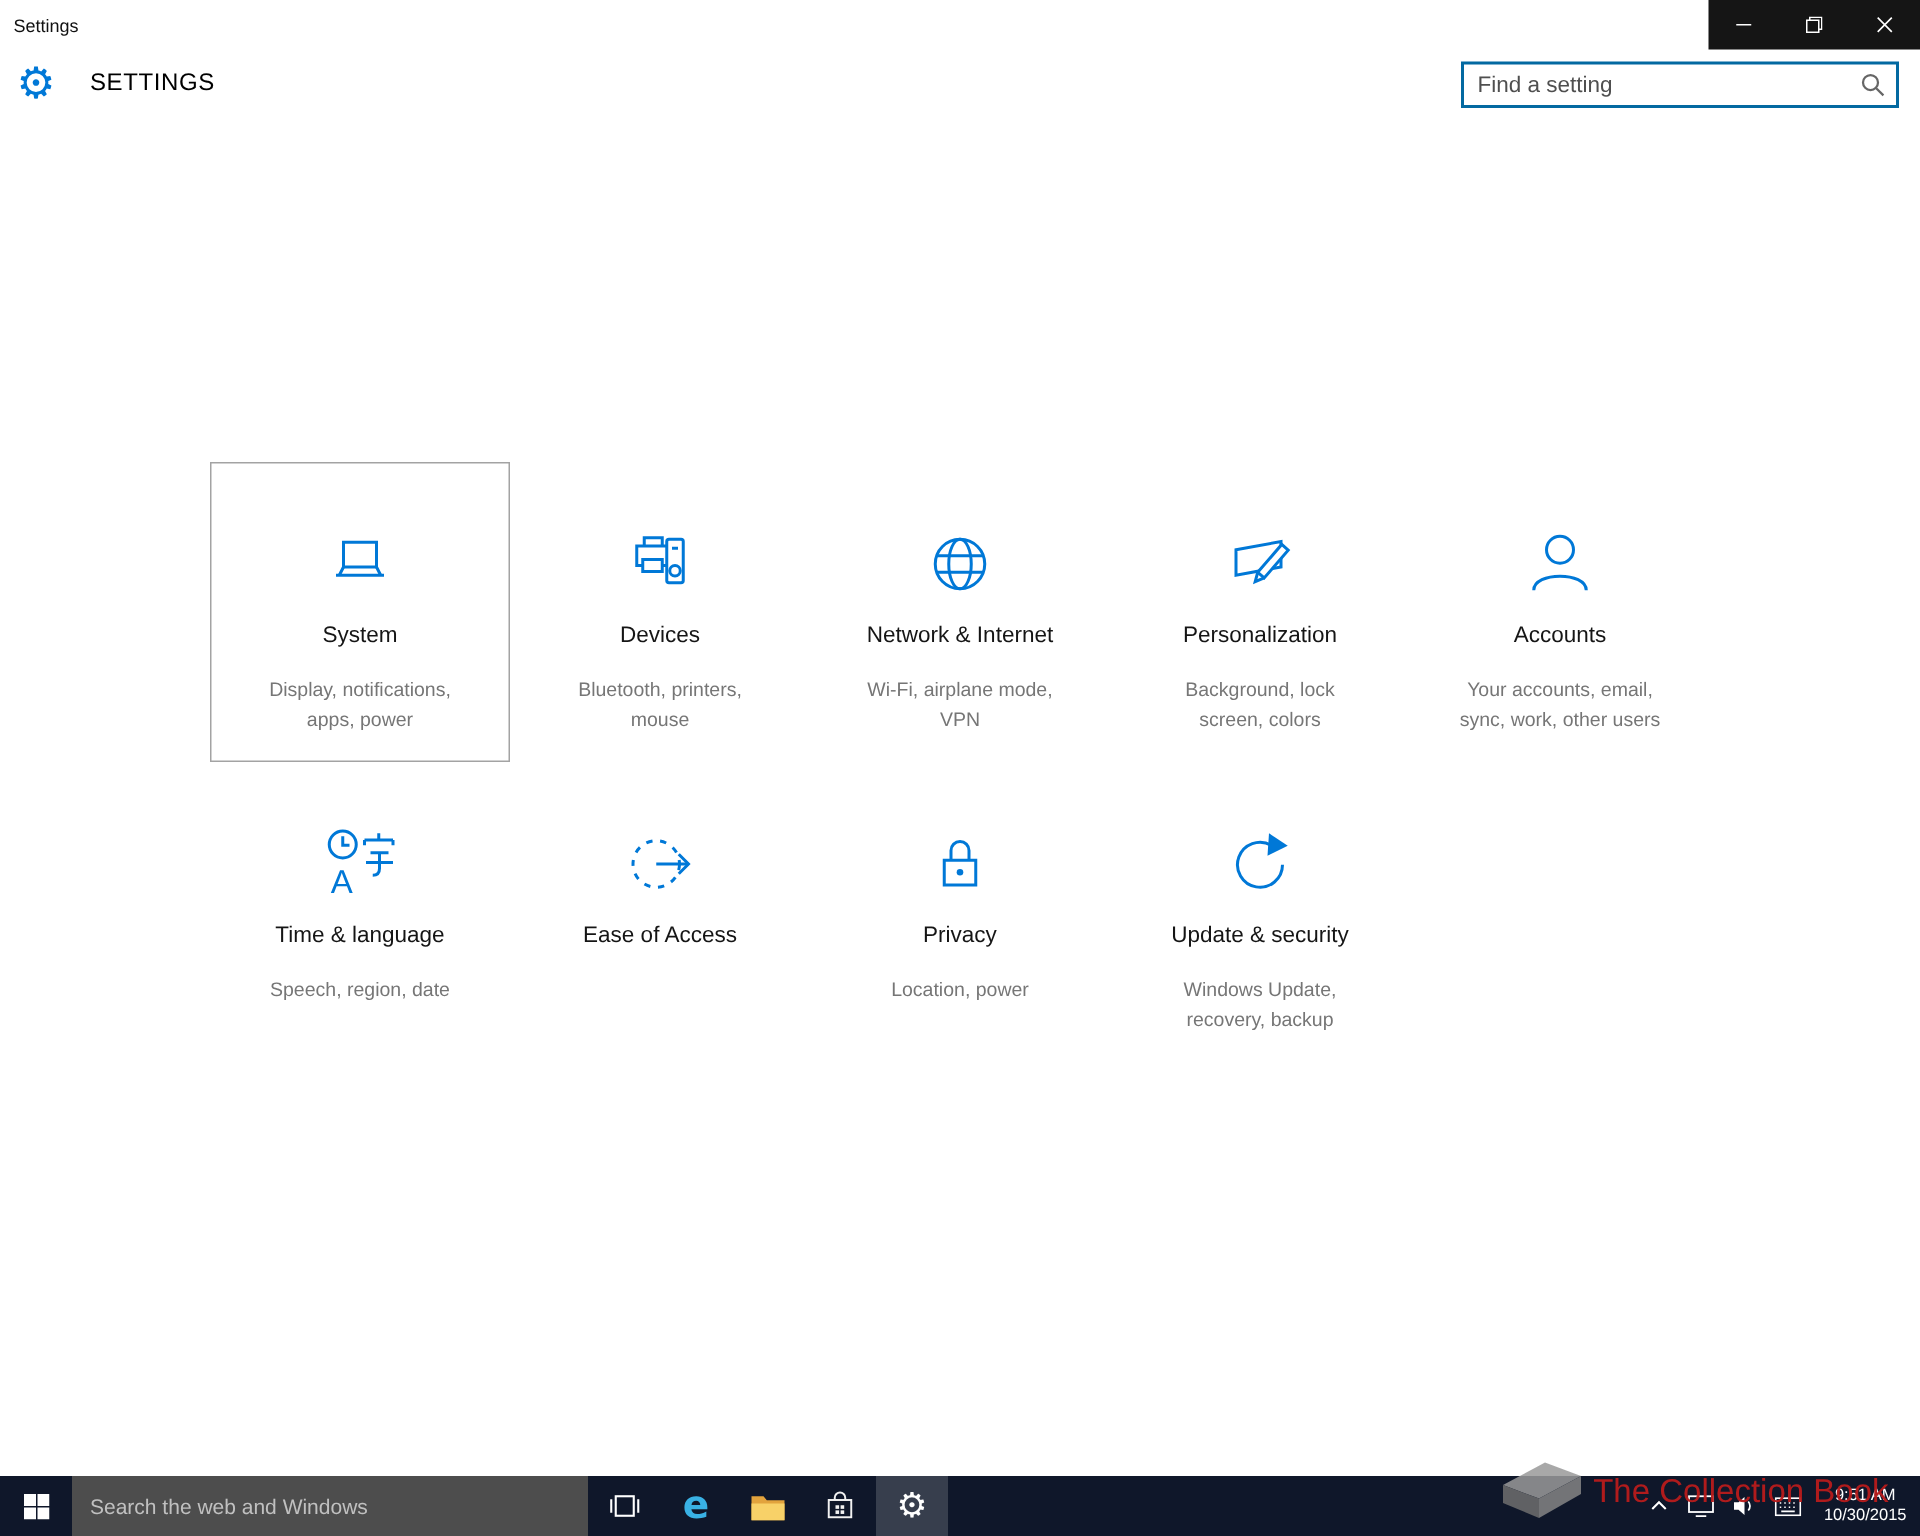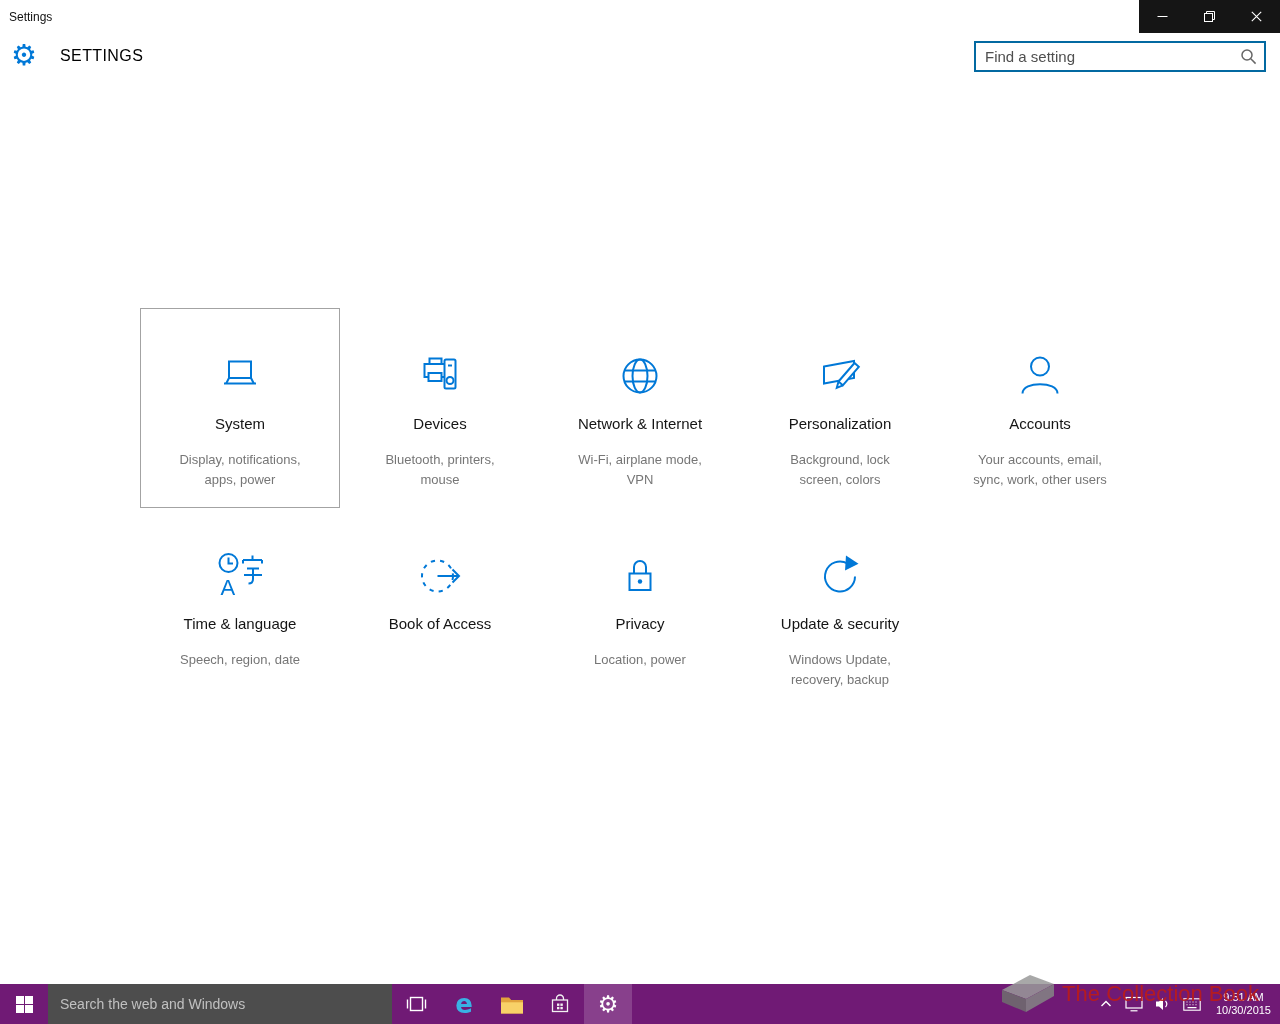--- a/index.html
+++ b/index.html
@@ -25,21 +25,21 @@
   
   .tiles{position:absolute;left:140px;top:308px;display:grid;grid-template-columns:repeat(5,200px);grid-auto-rows:200px}
   .tile{display:flex;flex-direction:column;align-items:center;padding-top:41px;text-align:center;
         border:1px solid transparent;cursor:pointer}
   .tile.selected{border-color:#a3a3a3}
   .tico{width:52px;height:52px;flex:0 0 auto}
   .tile-title{margin-top:13px;font-size:15px;color:#151515}
   .tile-sub{margin-top:18px;font-size:13px;line-height:20px;color:#767676;max-width:136px}
 
   
-  .taskbar{position:absolute;left:0;bottom:0;width:1280px;height:40px;background:#701a75;display:flex;z-index:10}
+  .taskbar{position:absolute;left:0;bottom:0;width:1280px;height:40px;background:#0f172a;display:flex;z-index:10}
   .tb-btn{width:48px;height:40px;display:flex;align-items:center;justify-content:center;cursor:pointer;flex:0 0 auto}
   .tb-btn.active{background:rgba(255,255,255,.17)}
   .tb-search{width:344px;height:40px;background:#4d4d4d;display:flex;align-items:center;flex:0 0 auto}
   .tb-search input{flex:1;border:0;outline:0;background:transparent;font:14px "Liberation Sans",sans-serif;
                    color:#e8e8e8;padding-left:12px;min-width:0}
   .tb-search input::placeholder{color:#c0c0c0;opacity:1}
   .edge-e{font-family:"DejaVu Sans",sans-serif;font-weight:bold;font-size:26px;line-height:1;color:#39b1e4}
   .tb-gear{font-family:"DejaVu Sans",sans-serif;font-size:23px;line-height:1;color:#fff}
   .tray{margin-left:auto;display:flex;align-items:flex-end}
   .tray-icon{padding:0 6px;height:40px;display:flex;align-items:center;cursor:pointer}
@@ -152,21 +152,21 @@
       <div class="tile-title">Time &amp; language</div>
       <div class="tile-sub">Speech, region, date</div>
     </div>
 
     <div class="tile">
       <svg class="tico" viewBox="0 0 52 52" stroke="#0078d7" stroke-width="2" fill="none">
         <circle cx="23.5" cy="26" r="15.5" stroke-dasharray="4.2 5.2"></circle>
         <path d="M23.5 26 H45"></path>
         <path d="M38.5 19.5 L45 26 L38.5 32.5"></path>
       </svg>
-      <div class="tile-title">Book of Access</div>
+      <div class="tile-title">Ease of Access</div>
     </div>
 
     <div class="tile">
       <svg class="tico" viewBox="0 0 52 52" stroke="#0078d7" stroke-width="2" fill="none">
         <rect x="15.5" y="23.5" width="21" height="16.5"></rect>
         <path d="M20 23.5 V17 a6 6 0 0 1 12 0 V23.5"></path>
         <circle cx="26" cy="31.5" r="2.2" fill="#0078d7" stroke="none"></circle>
       </svg>
       <div class="tile-title">Privacy</div>
       <div class="tile-sub">Location, power</div>

